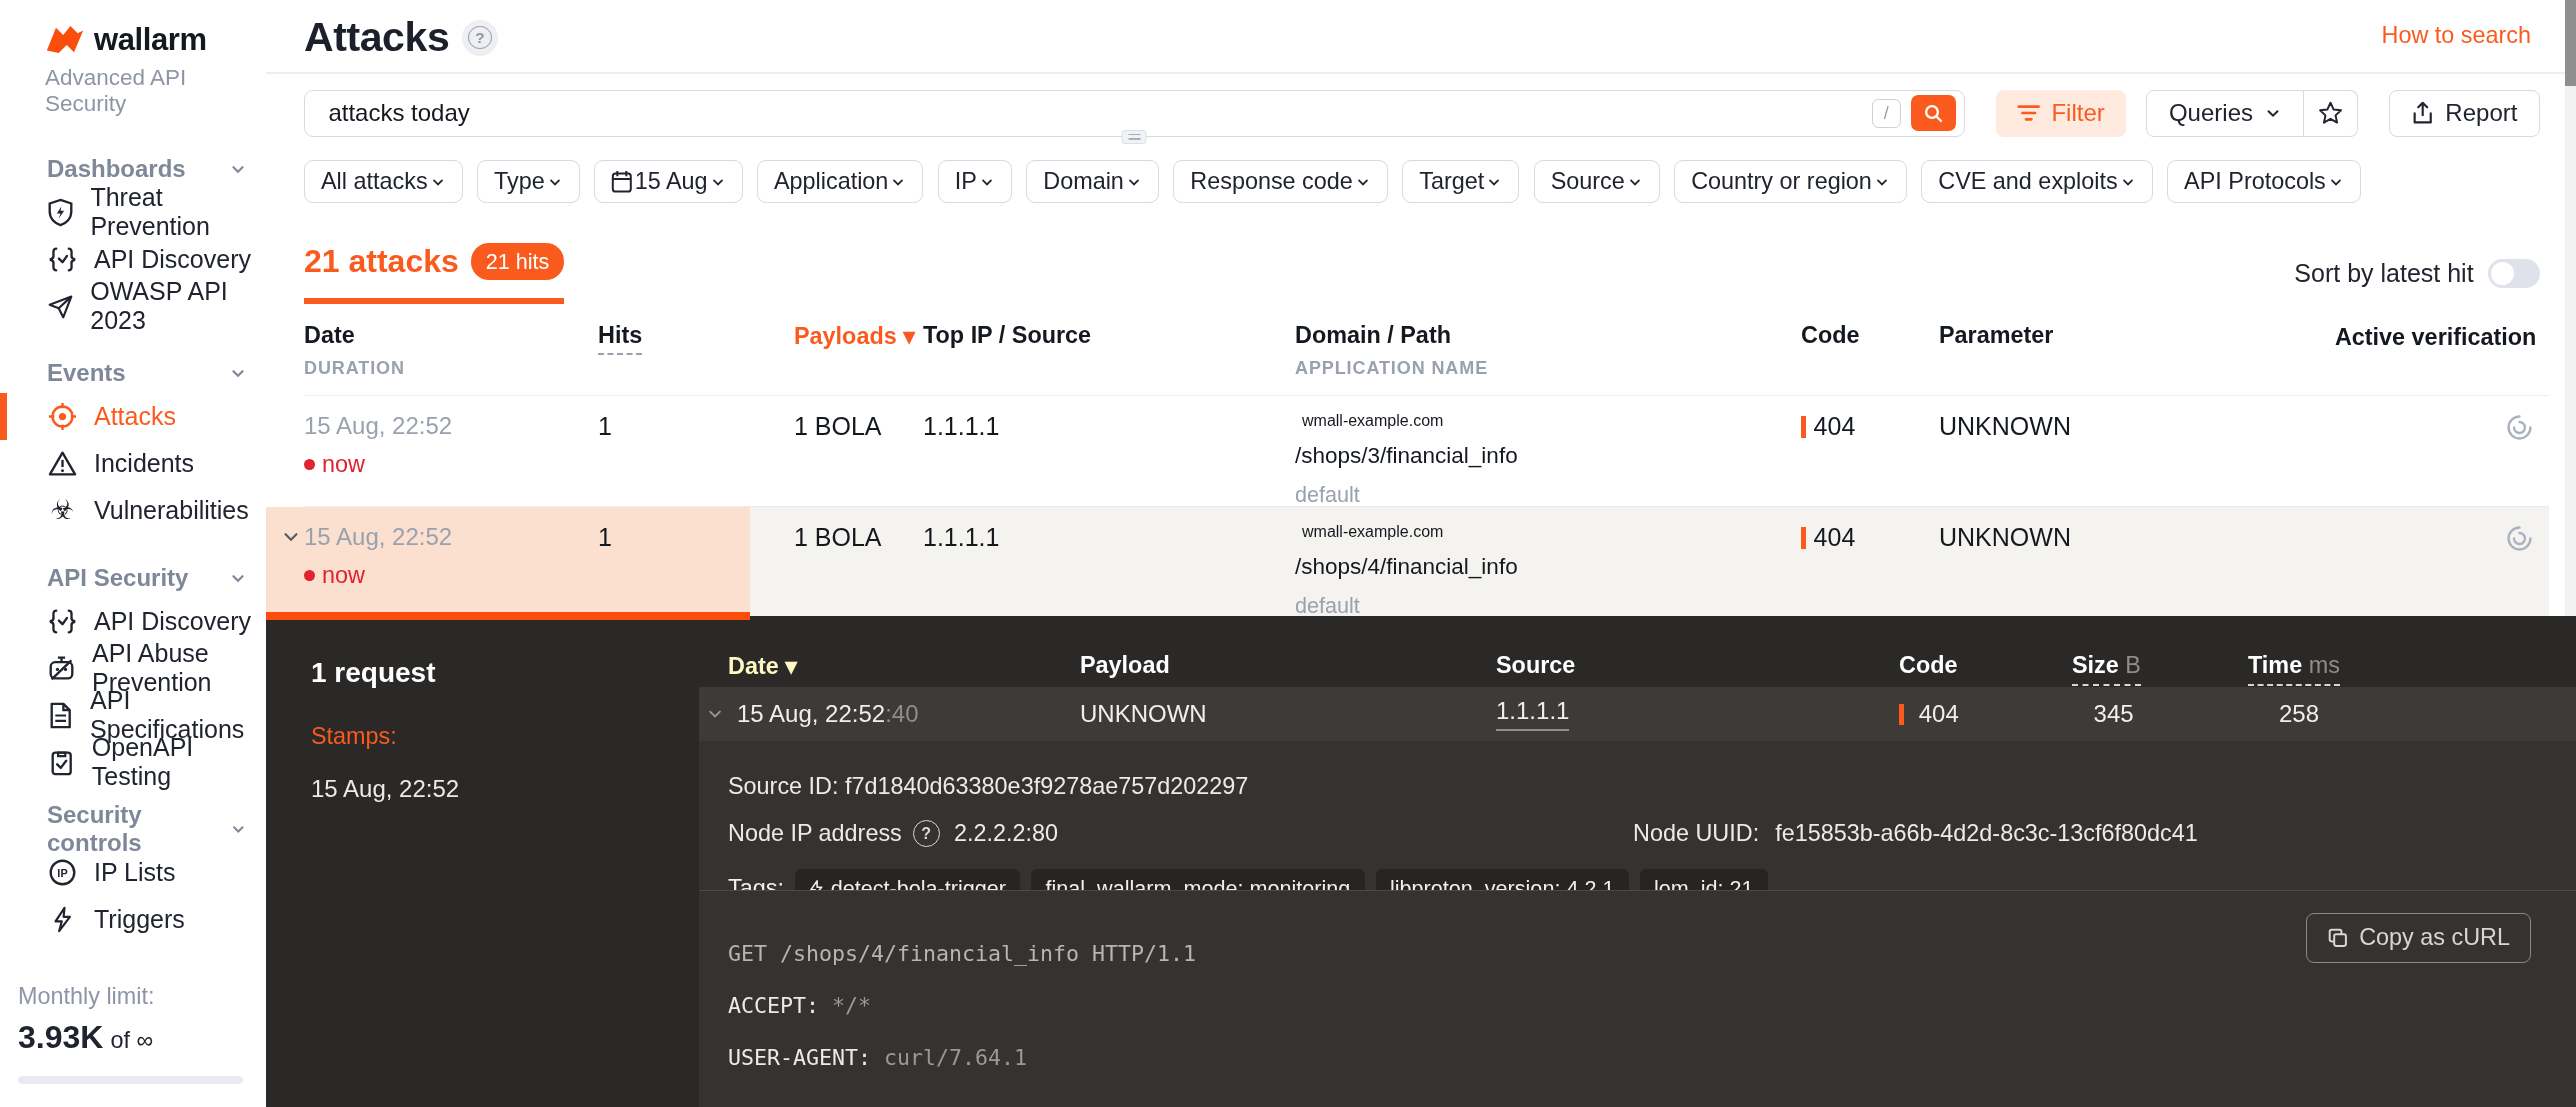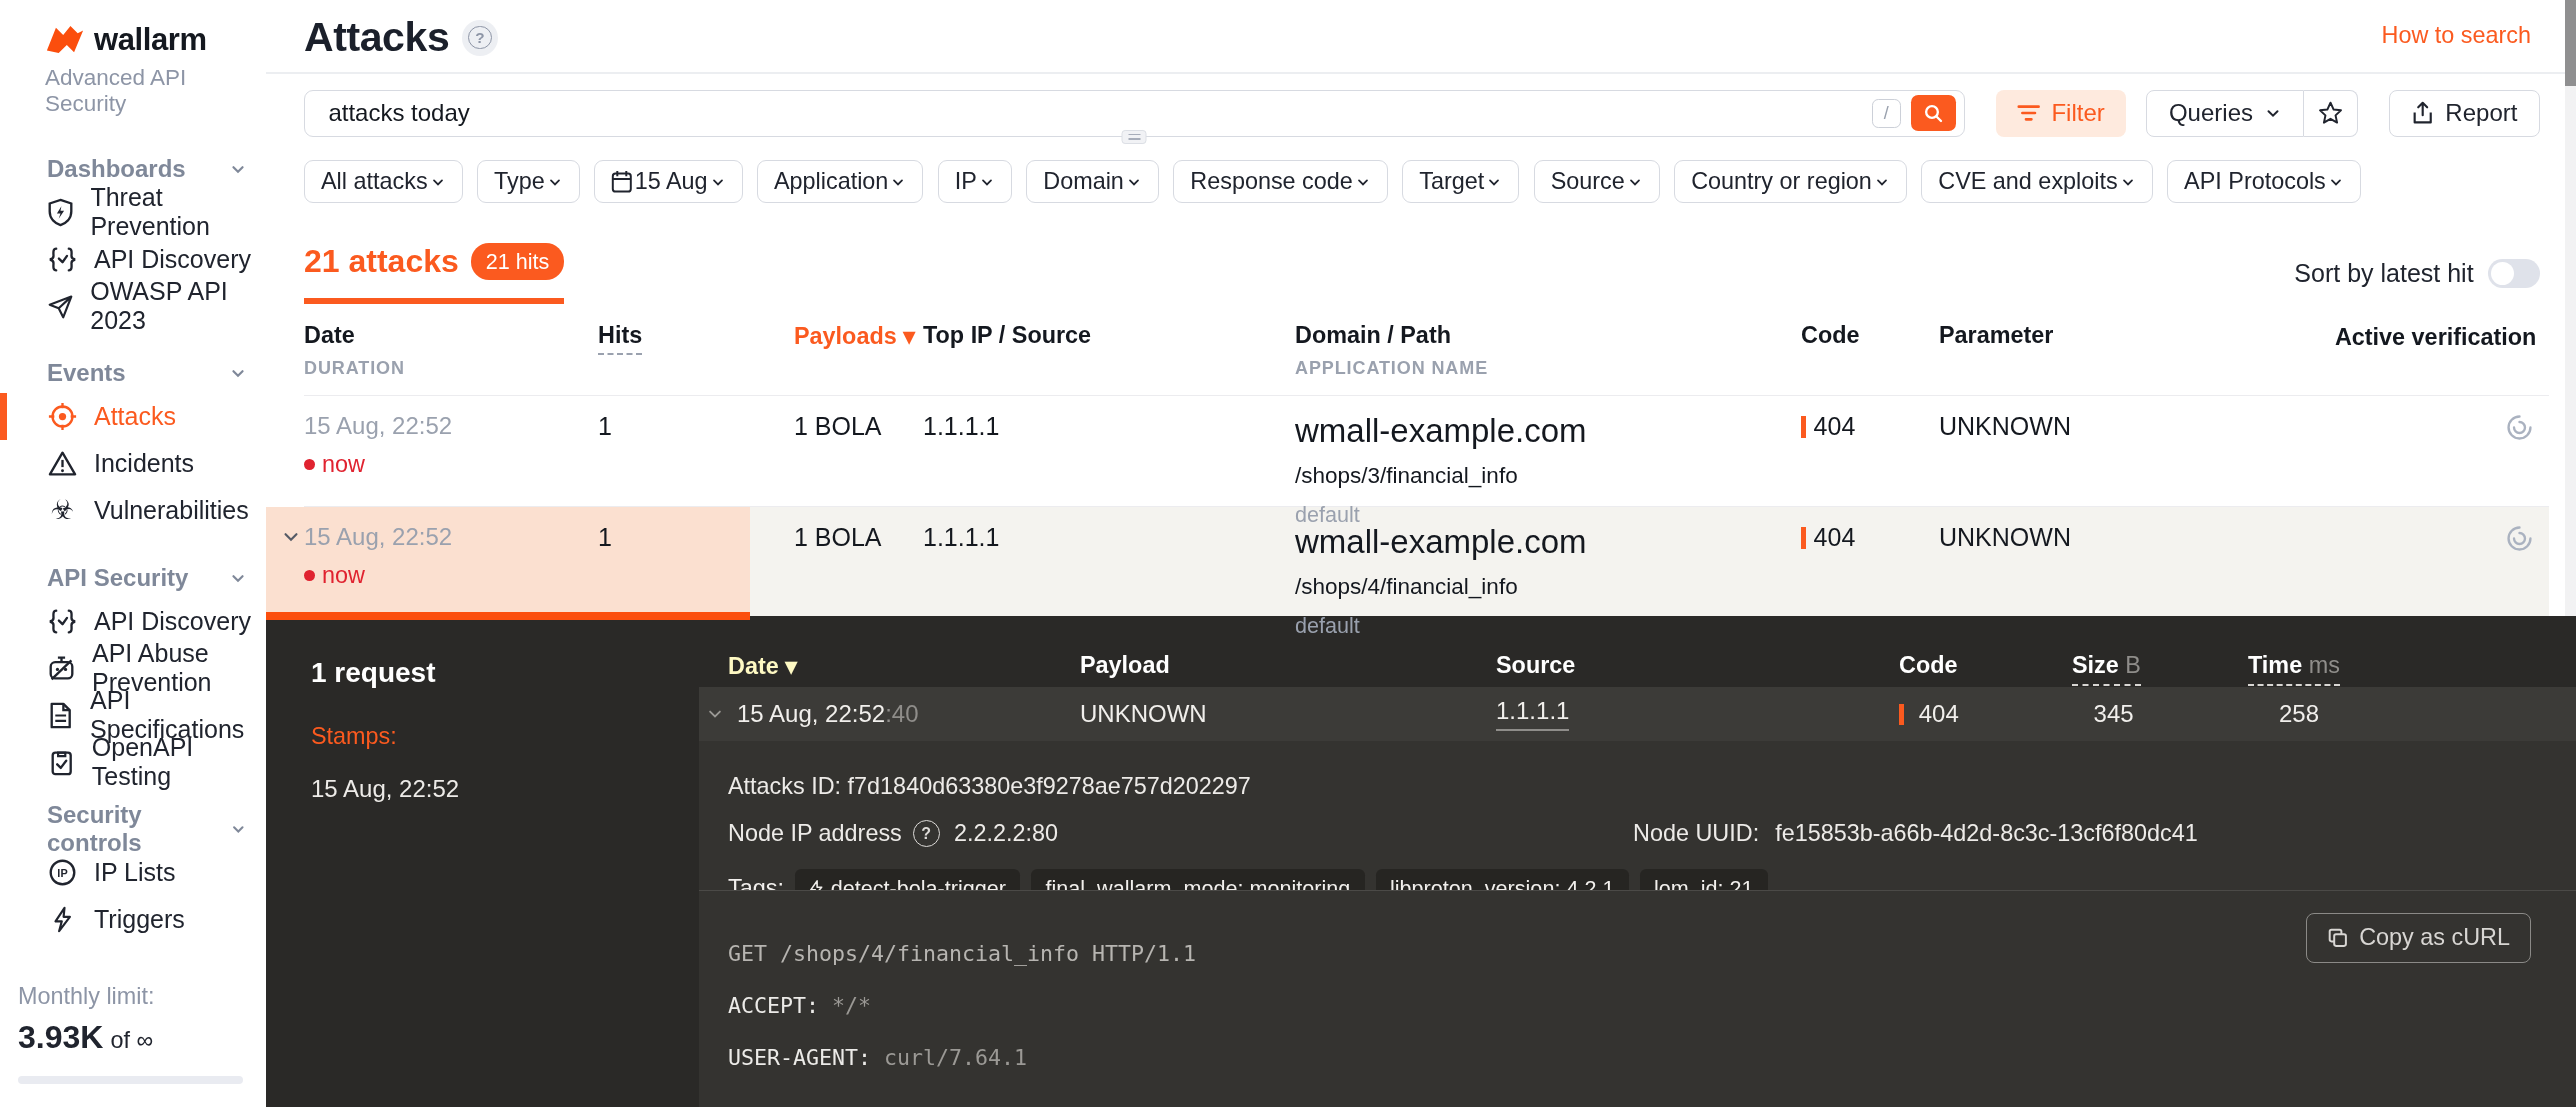--- a/index.html
+++ b/index.html
@@ -87,21 +87,21 @@
   .thead { padding-bottom:16px; }
   .row { border-top:1.8px solid #ececef; position:relative; }
   .row .cell { padding-top:16px; font-size:25px; color:#14181f; position:relative; z-index:2; }
   .row-1 { height:111px; }
   .row-2 { height:114px; background:#f4f3ef; }
   .row-2 .peach { position:absolute; left:-38px; top:0; width:484px; height:100%; background:#fbe0d0; z-index:1; }
   .row-2 .peach::after { content:""; position:absolute; left:0; bottom:0; width:100%; height:8px; background:#fb4e0d; }
   .date-txt { color:#9aa1ae; font-size:24px; }
   .now { display:flex; align-items:center; gap:7.2px; margin-top:10.8px; color:#e02330; font-size:23.4px; }
   .now i { width:10.8px; height:10.8px; border-radius:50%; background:#e02330; }
-  .dompath .dom { font-size:33px; }
+  .dompath .dom { font-size:16px;margin-left:7px; }
   .dompath .path { font-size:22.5px; margin-top:12.6px; }
   .dompath .app { font-size:21.6px; color:#9aa1ae; margin-top:12.6px; }
   .codeval { display:flex; align-items:flex-start; gap:7.2px; }
   .codeval i { width:5.4px; height:21.6px; background:#fb5a1f; margin-top:3.6px; }
   .av-cell { display:flex; justify-content:flex-end; padding-right:14.4px; }
   .row-chevron { position:absolute; left:-23.4px; top:20px; z-index:3; color:#555b66; }
 
   
   .panel { position:absolute; left:266px; right:0; top:616px; bottom:0; background:#2a2927; color:#f1efec; }
   .panel-left { position:absolute; left:0; top:0; width:433px; height:100%; padding:41px 0 0 45px; }
@@ -585,21 +585,21 @@
               <i style="background:#fb5a1f;width:5.4px;height:21.6px;display:inline-block;margin-right:7.2px;"></i>
               <span>404</span>
             </span>
           </div>
         <div style="padding-left:21.6px;">345</div>
         <div style="padding-left:31px;">258</div>
       </div>
 
       <div class="meta">
         <div class="meta-line">
-          <span>Attacks ID:</span>&nbsp;
+          <span>Source ID:</span>&nbsp;
           <span>f7d1840d63380e3f9278ae757d202297</span>
         </div>
         <div class="meta-line">
           <span>Node IP address</span>
           <span class="qmark">?</span>
           <span>2.2.2.2:80</span>
           <span class="uuid"><b>Node UUID:</b><span>fe15853b-a66b-4d2d-8c3c-13cf6f80dc41</span></span>
         </div>
         <div class="tags-row">
           <span style="font-size:23.4px;">Tags:</span>

